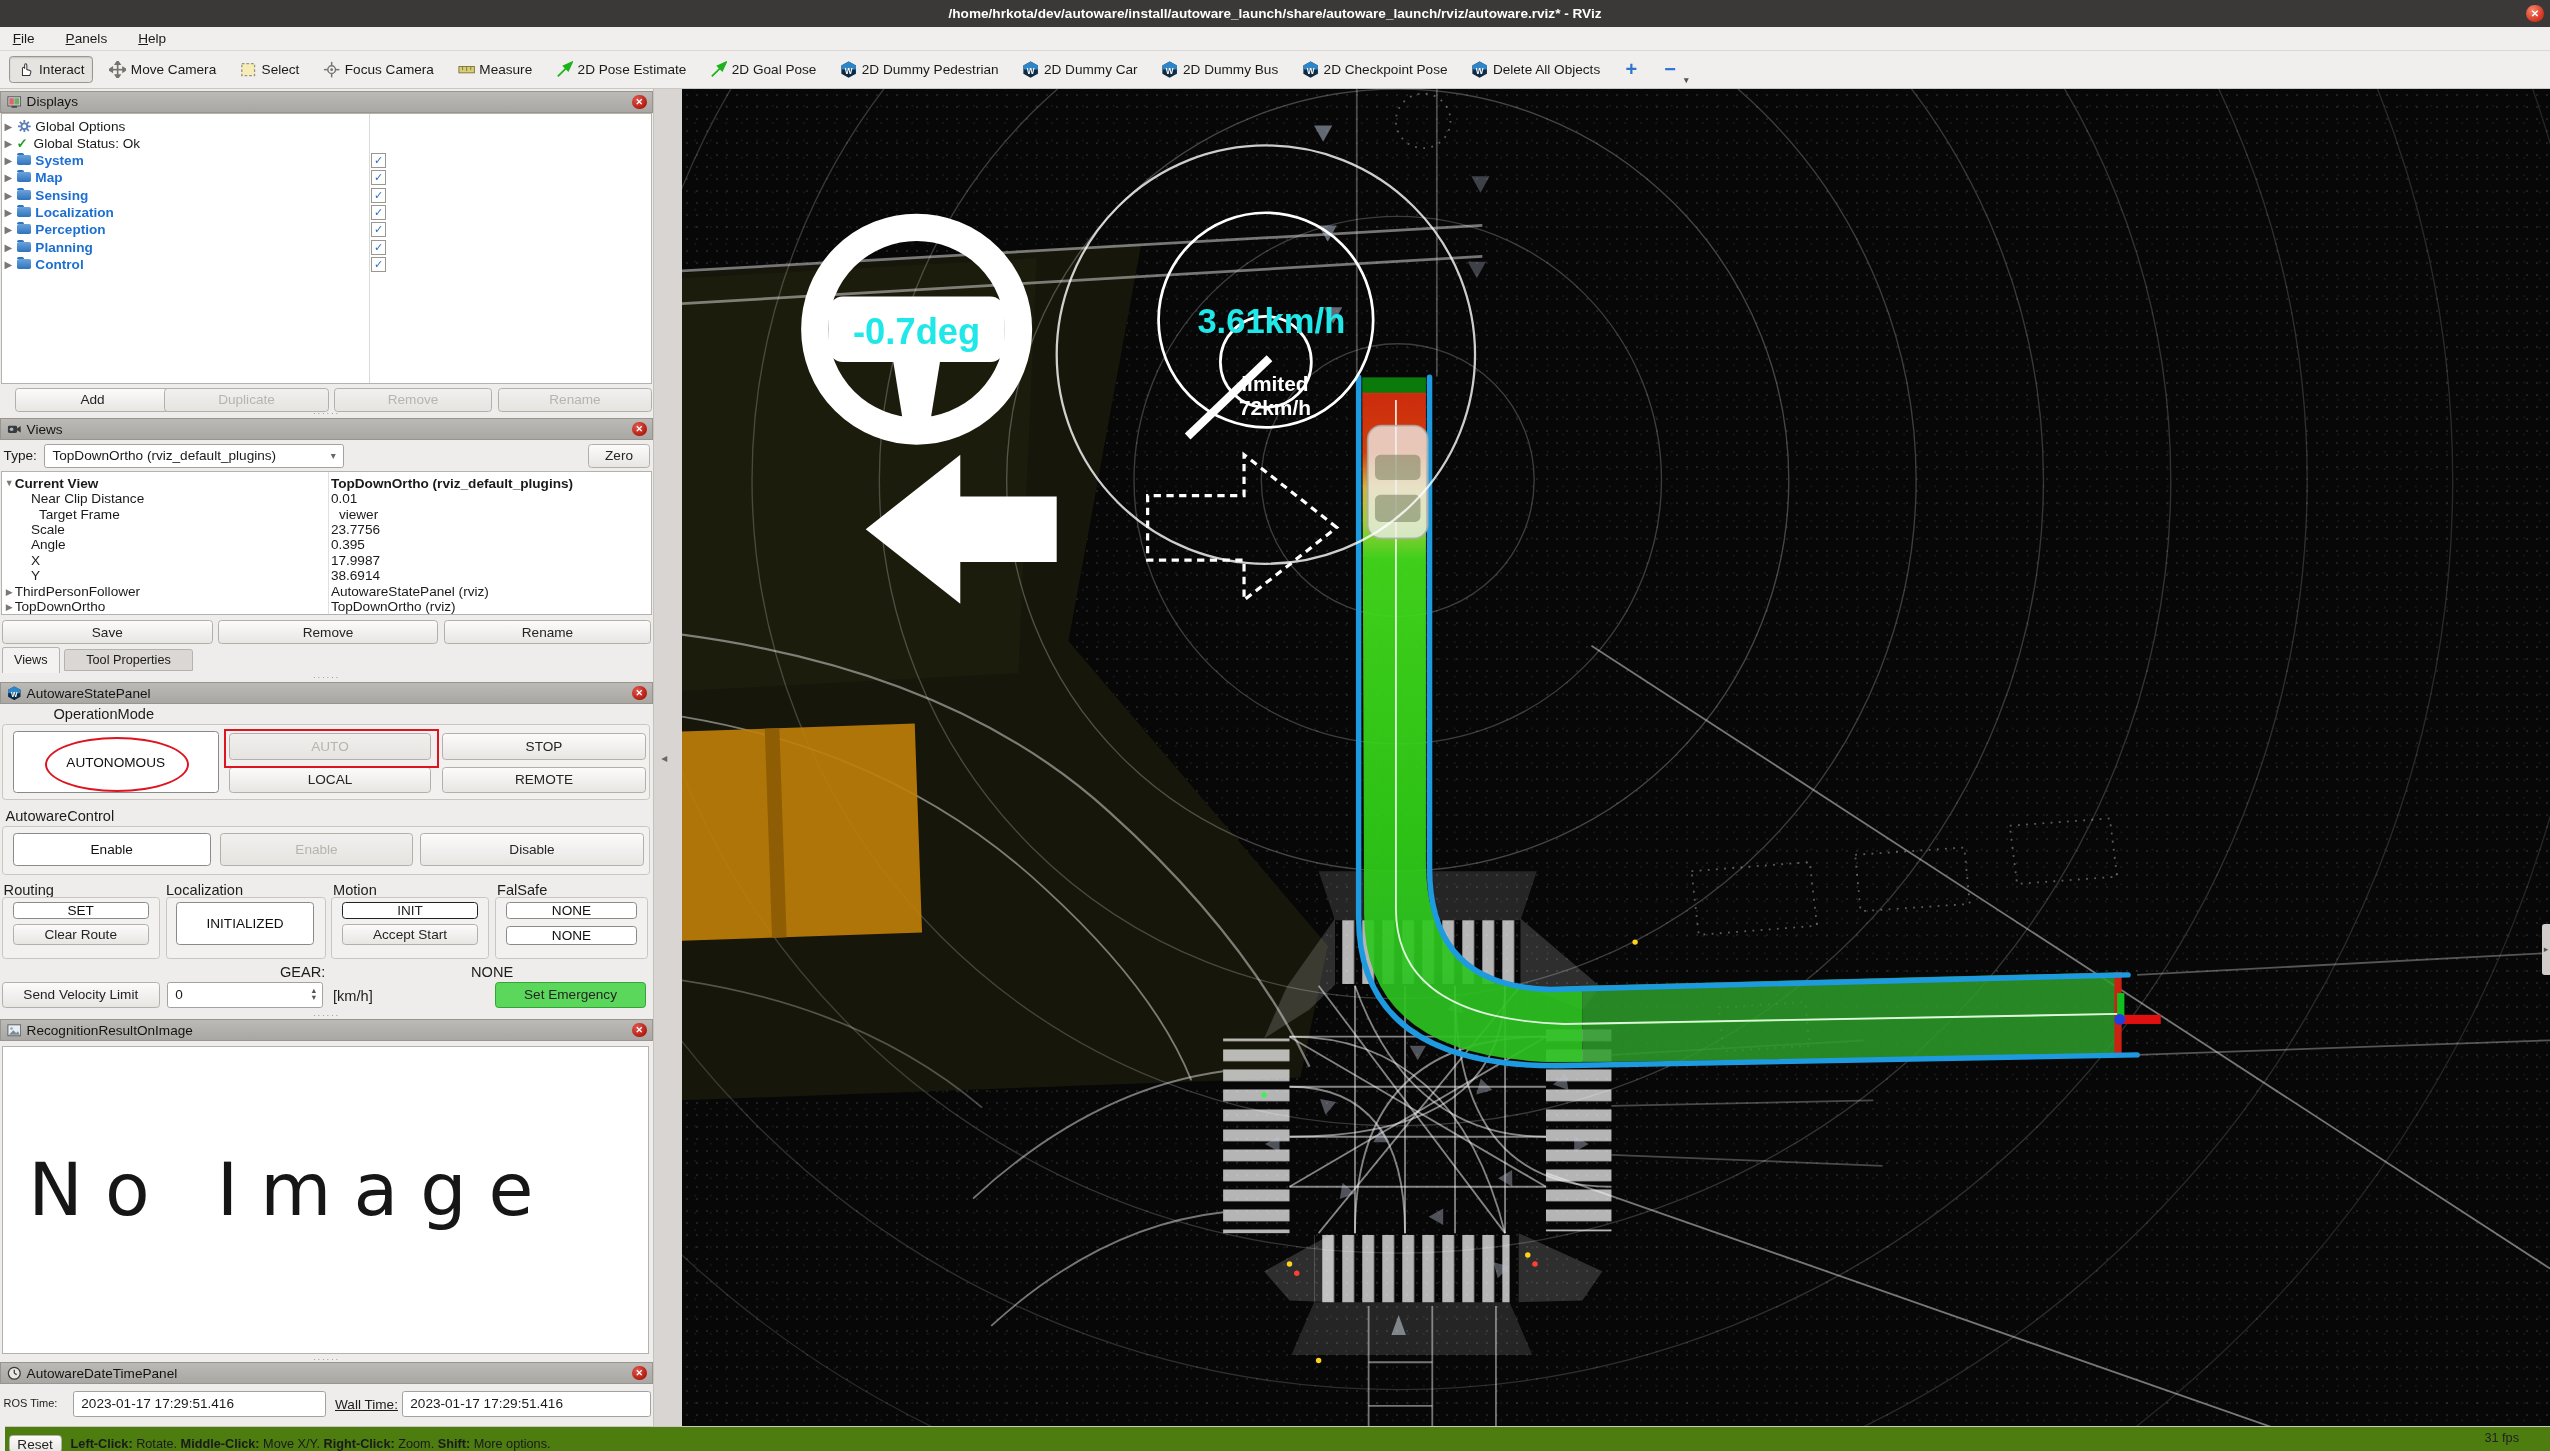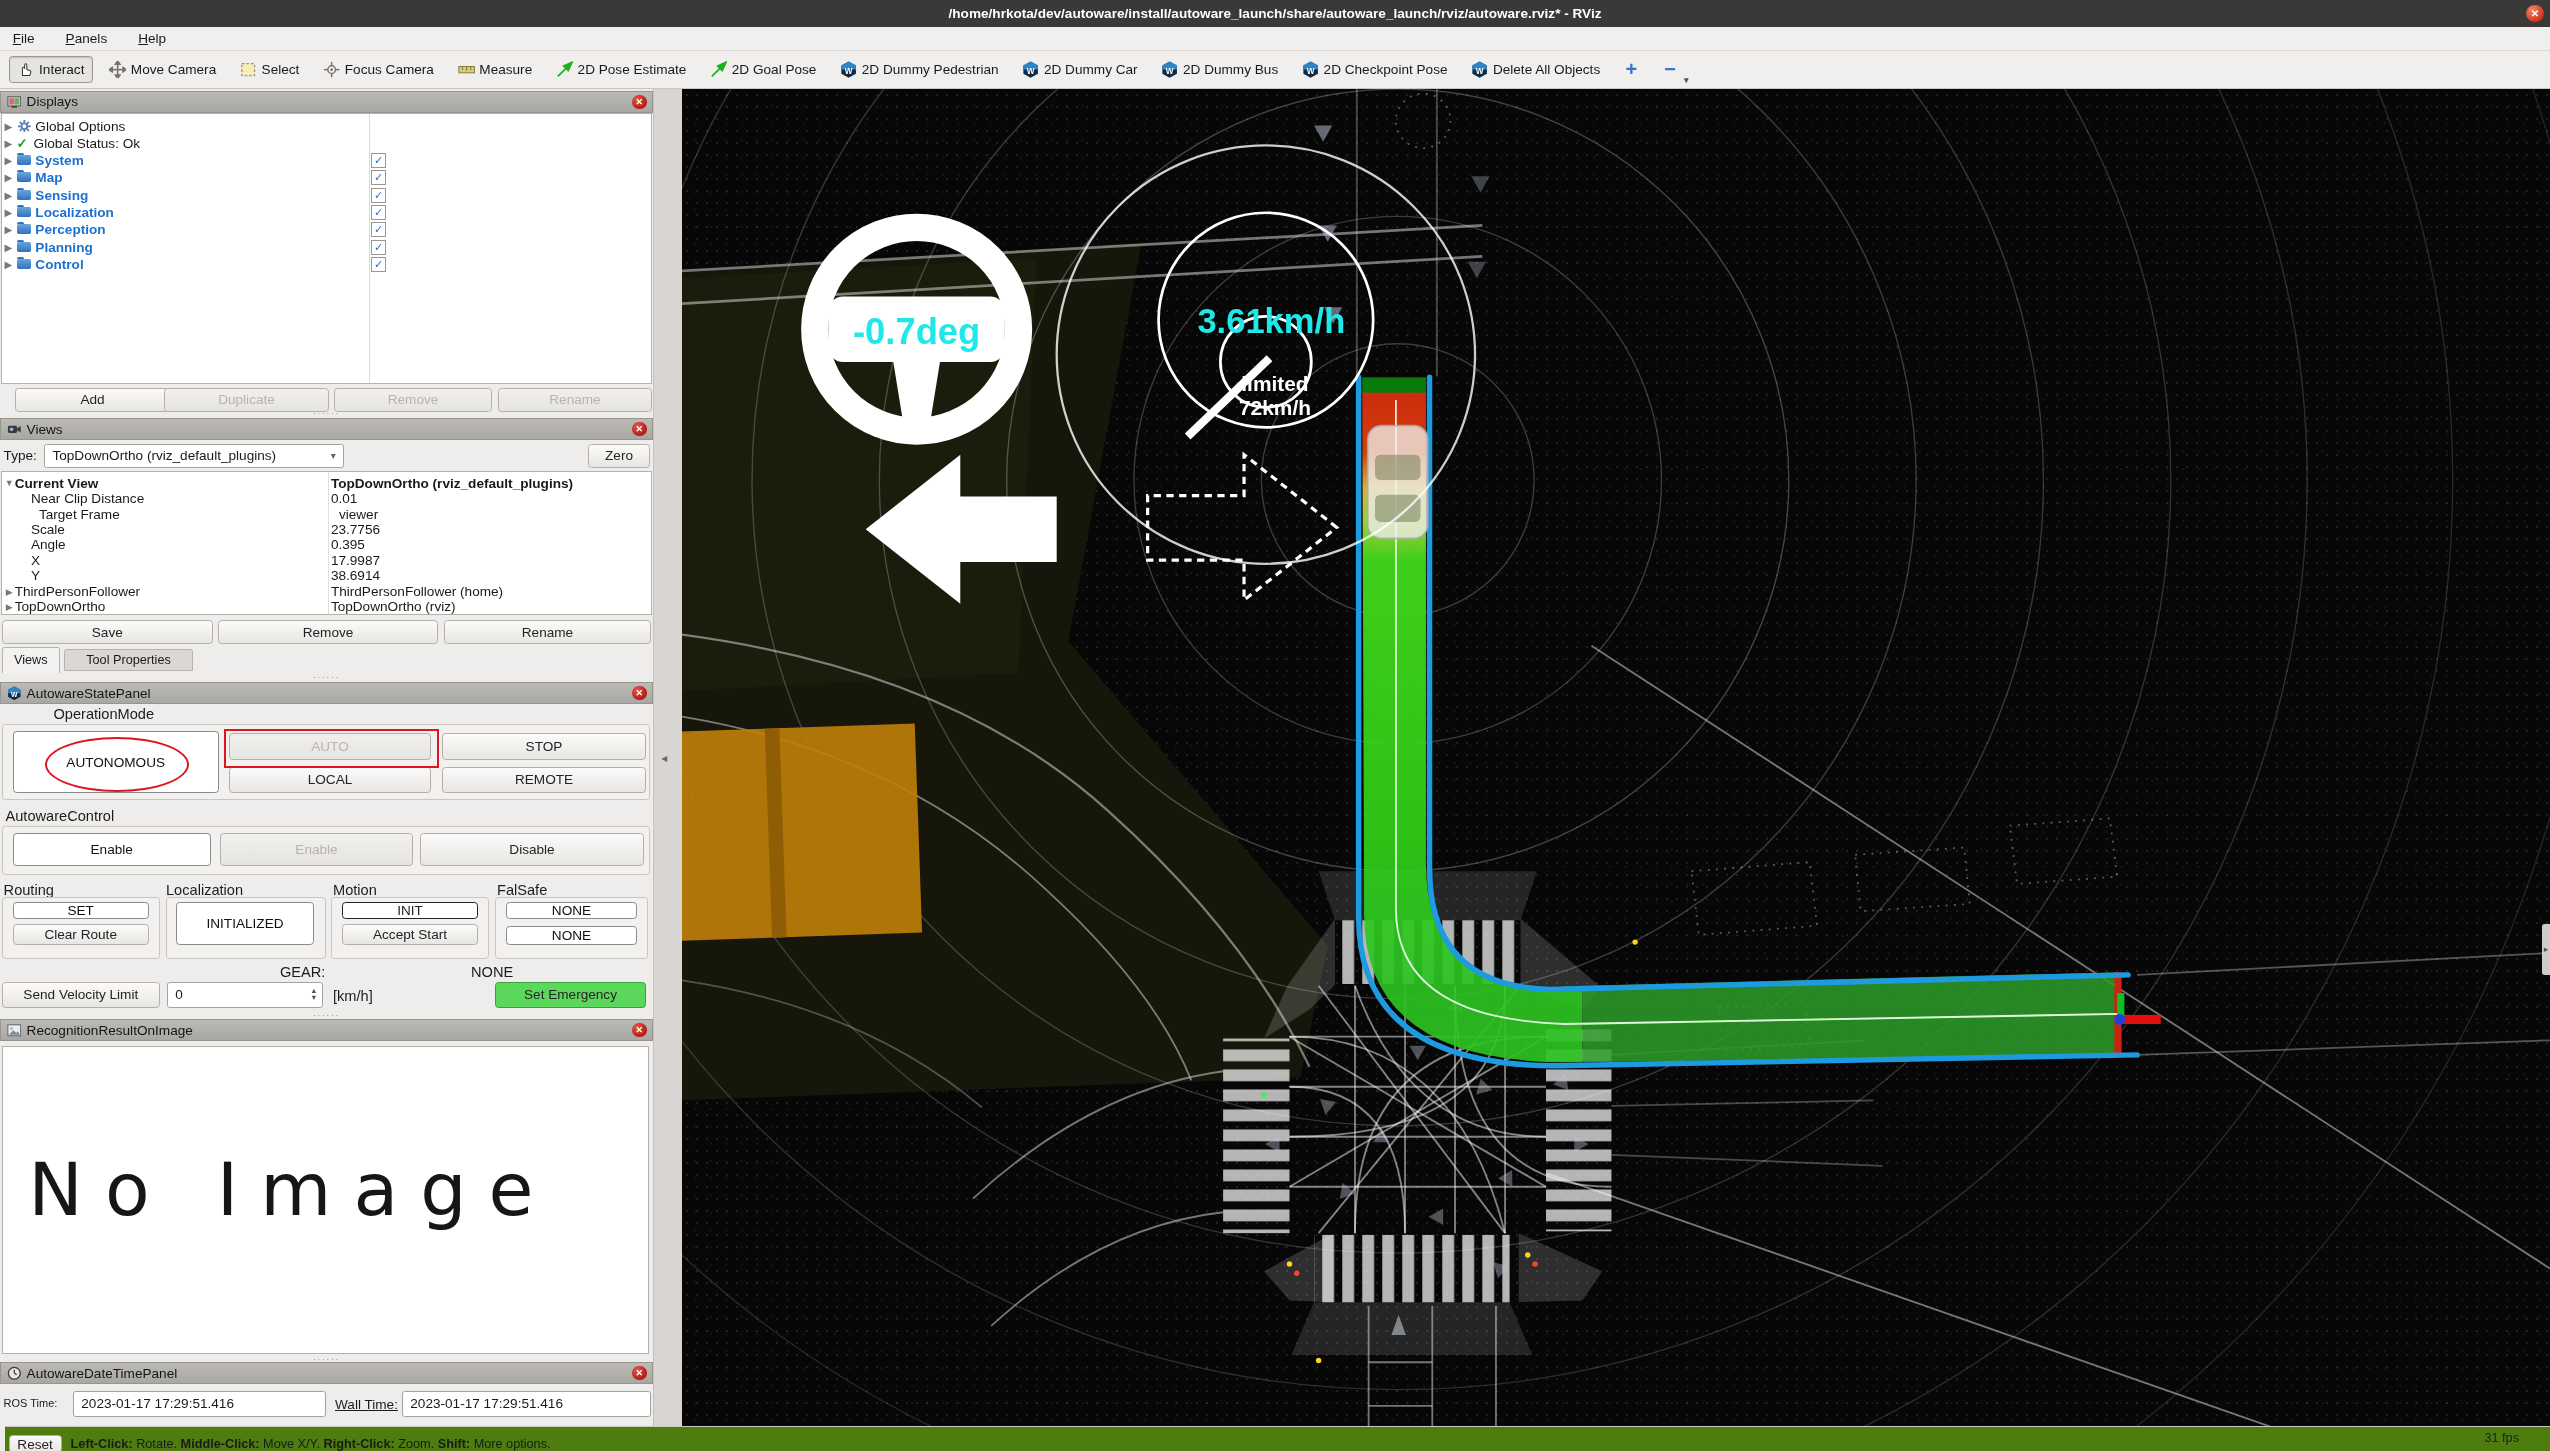--- a/index.html
+++ b/index.html
@@ -343,21 +343,21 @@
             <span class="gv">17.9987</span>
           </div>
         <div class="grow" style="top:96px;">
             <span class="ind"></span>
             <span class="gl">Y</span>
             <span class="gv">38.6914</span>
           </div>
         <div class="grow" style="top:112px;">
             <span class="tw">▶</span>
             <span class="gl">ThirdPersonFollower</span>
-            <span class="gv">ThirdPersonFollower (home)</span>
+            <span class="gv">AutowareStatePanel (rviz)</span>
           </div>
         <div class="grow" style="top:127px;">
             <span class="tw">▶</span>
             <span class="gl">TopDownOrtho</span>
             <span class="gv">TopDownOrtho (rviz)</span>
           </div>
       </div>
       <div class="btn" style="left:1.8px;top:202px;width:211px;height:24px;">Save</div>
       <div class="btn" style="left:218px;top:202px;width:220px;height:24px;">Remove</div>
       <div class="btn" style="left:444px;top:202px;width:207px;height:24px;">Rename</div>

